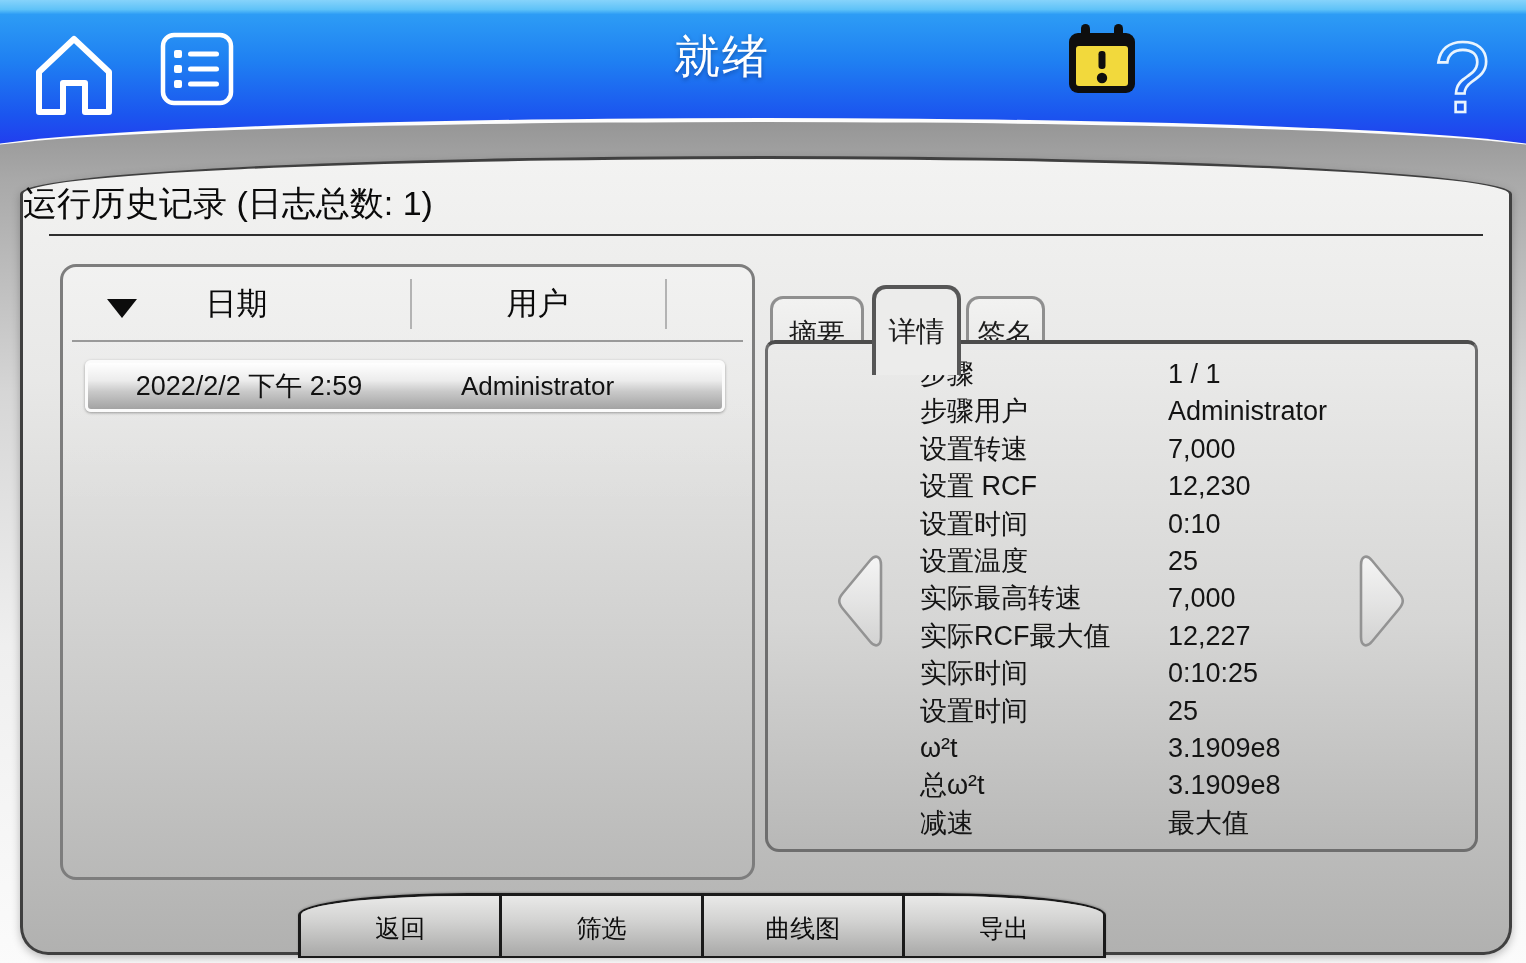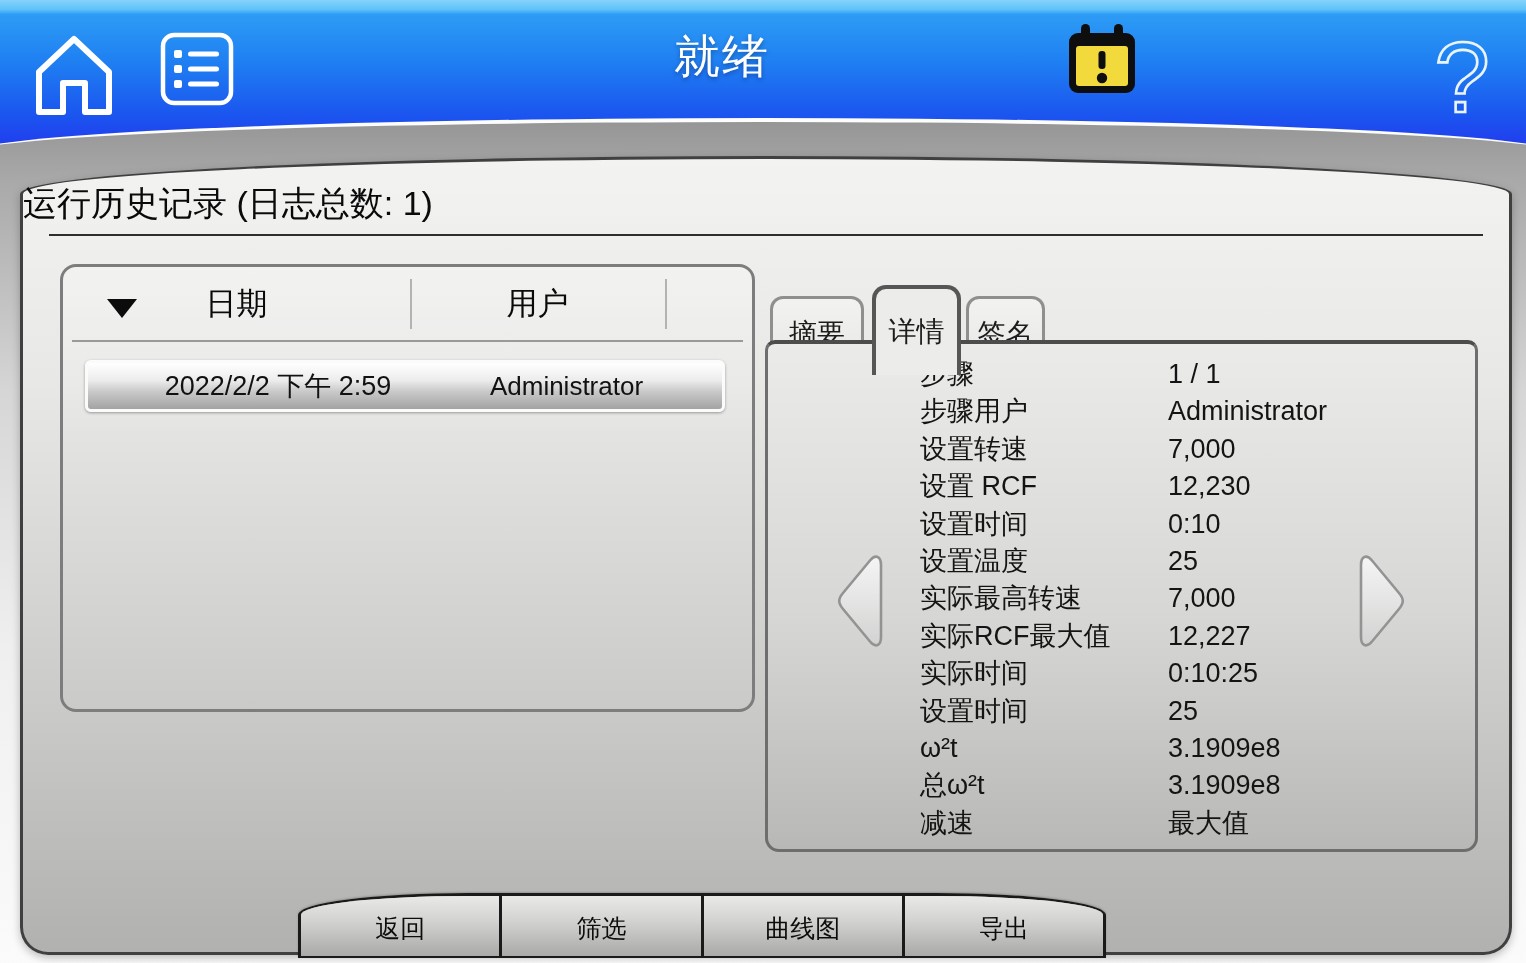--- a/index.html
+++ b/index.html
@@ -37,41 +37,41 @@
     background:linear-gradient(180deg,#f3f3f2 0%, #e8e8e7 28%, #cbcbca 68%, #b1b1b0 100%);
     box-shadow:0 3px 8px rgba(0,0,0,.25);
   }
   .panel-title{
     position:absolute;left:0;top:22px;width:100%;text-align:left;
     font-size:34px;color:#0a0a0a;white-space:nowrap;
   }
   .panel-divider{position:absolute;left:26px;right:26px;top:75px;height:0;border-top:2px solid #2e2e2e;}
   
   .loglist{
-    position:absolute;left:37px;top:105px;width:695px;height:448px;
+    position:absolute;left:37px;top:105px;width:695px;height:616px;
     box-sizing:border-box;border:3px solid #7d7d7d;border-radius:16px;
     background:linear-gradient(180deg,rgba(255,255,255,.25),rgba(255,255,255,0) 40%);
   }
   .col-head{position:absolute;top:16px;font-size:31px;color:#0a0a0a;text-align:center;cursor:pointer;}
   .col-head.date{left:0;width:347px;}
   .col-head.user{left:347px;width:255px;}
   .sort-tri{
     position:absolute;left:44px;top:32px;width:0;height:0;
     border-left:15px solid transparent;border-right:15px solid transparent;
     border-top:19px solid #0c0c0c;
   }
   .col-sep{position:absolute;top:12px;width:2px;height:50px;background:#b3b3b3;}
   .col-sep.s1{left:347px;} .col-sep.s2{left:602px;}
   .head-rule{position:absolute;left:9px;right:9px;top:73px;height:2px;background:#9a9a9a;}
   .log-row{
     position:absolute;left:22px;top:93px;width:640px;height:52px;
     box-sizing:border-box;border:3px solid #fbfbfb;border-radius:6px;
     background:linear-gradient(180deg,#ffffff 0%,#ececec 38%,#c9c9c9 62%,#a3a3a3 100%);
     box-shadow:0 1px 3px rgba(0,0,0,.35);
-    display:flex;align-items:center;cursor:pointer;padding-left:29px;
+    display:flex;align-items:center;cursor:pointer;
   }
   .log-cell{font-size:27px;color:#111;text-align:center;white-space:nowrap;}
   .log-cell.date{width:322px;}
   .log-cell.user{width:255px;font-size:26px;}
   
   .tab{
     position:absolute;box-sizing:border-box;display:flex;align-items:center;justify-content:center;
     font-size:28px;color:#1c1c1c;cursor:pointer;
     border:3px solid #8f8f8f;border-bottom:none;border-radius:13px 13px 0 0;
     background:linear-gradient(180deg,#f2f2f1,#e7e7e6);

